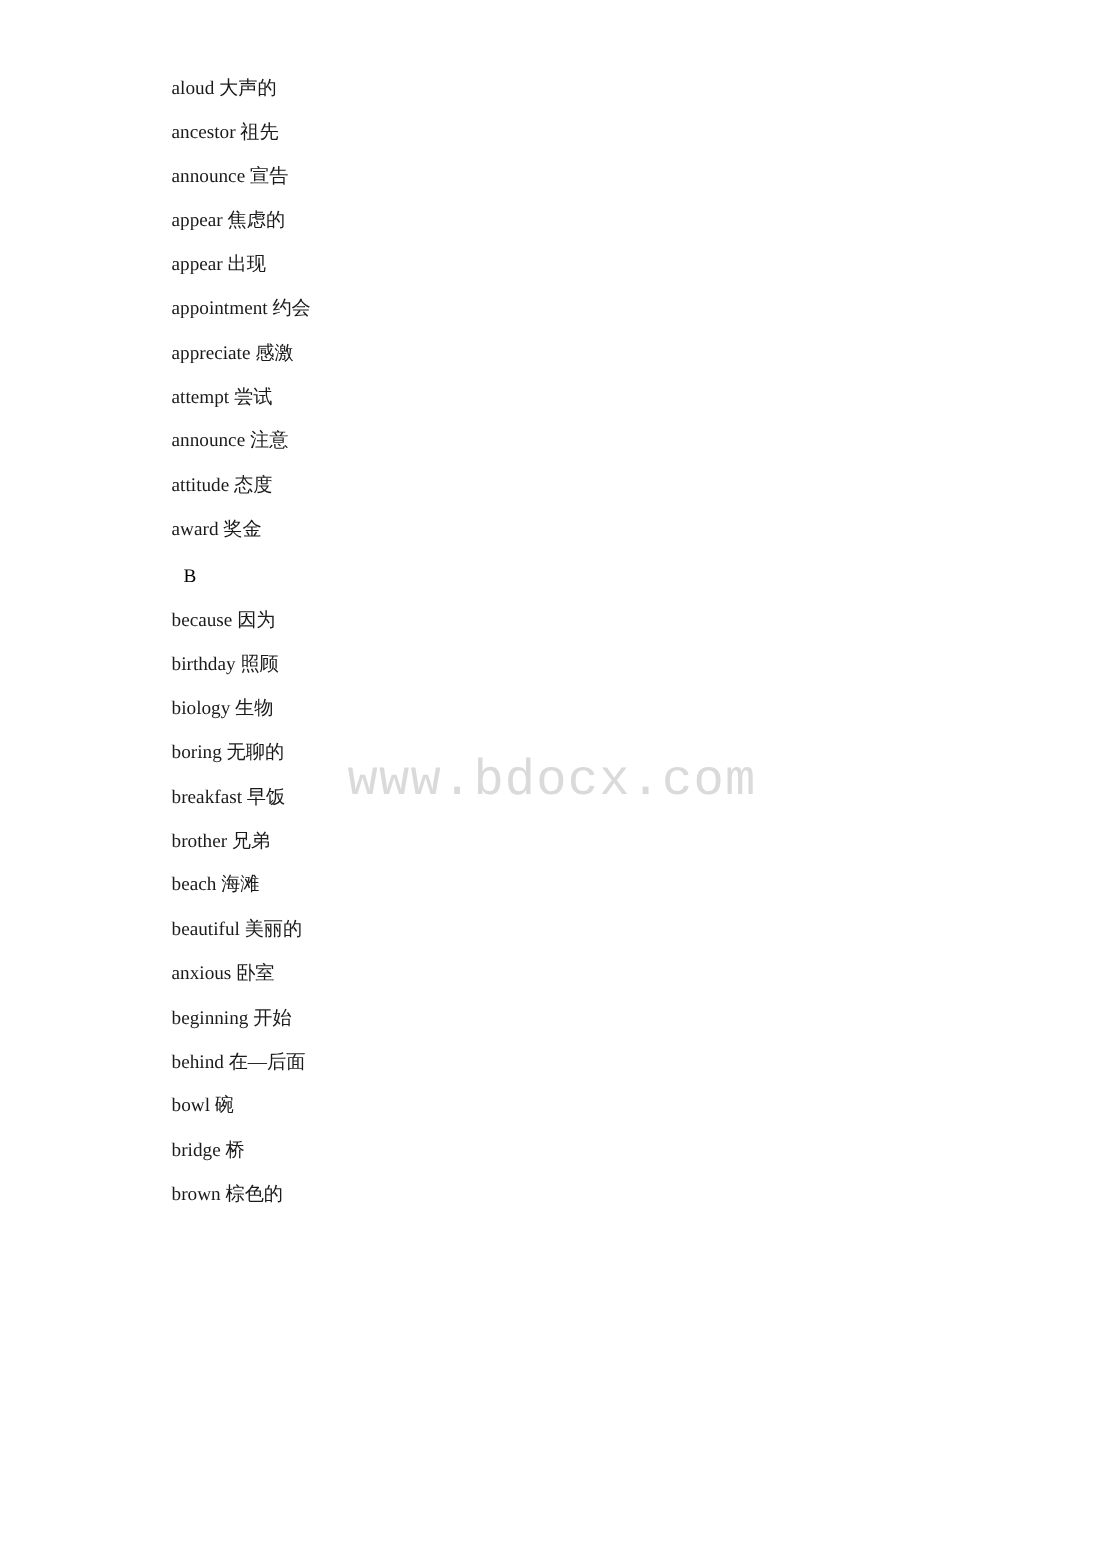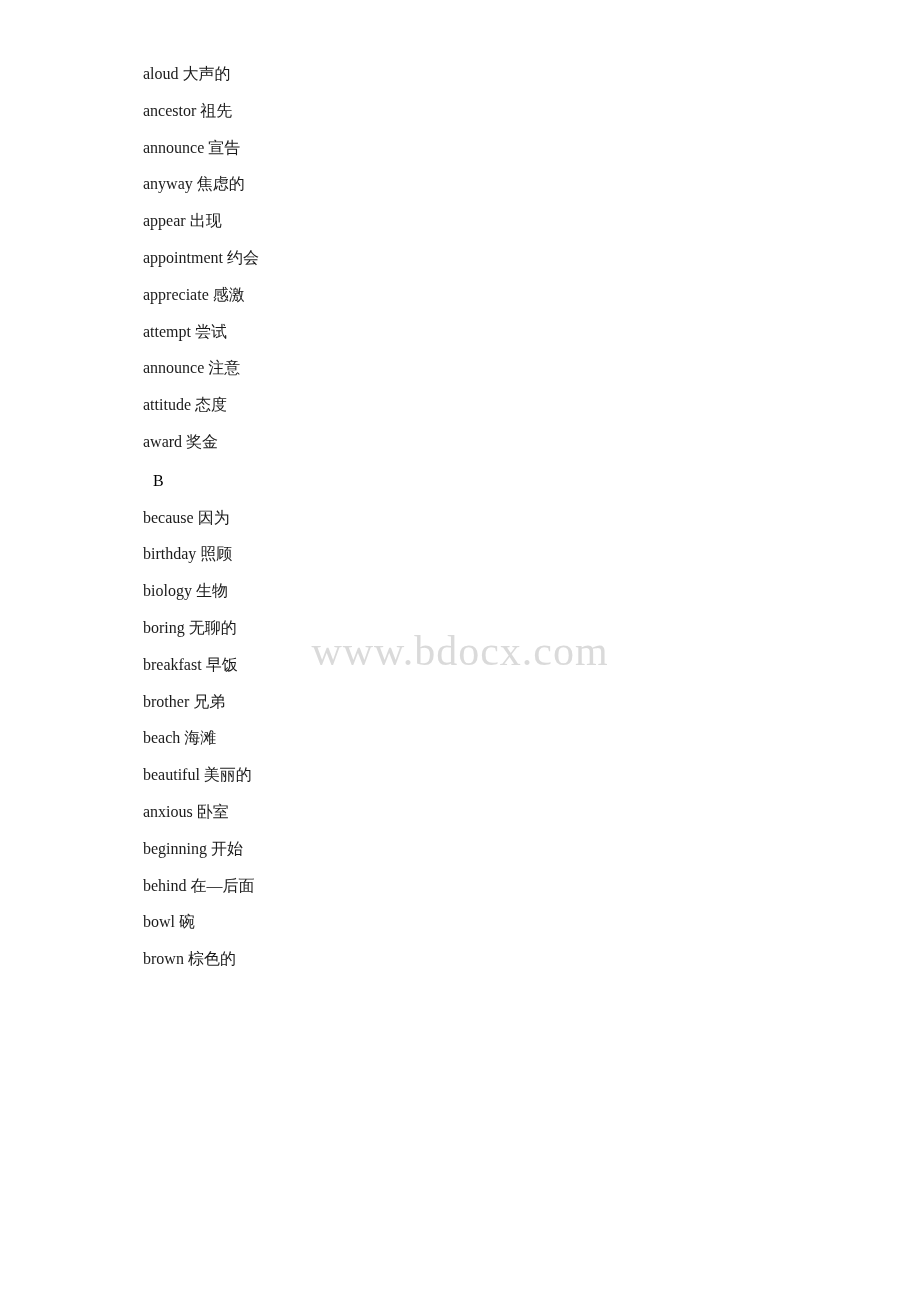--- a/index.html
+++ b/index.html
@@ -37,39 +37,39 @@
       padding-left: 10px;
     }
 
     .watermark {
       position: fixed;
       top: 50%;
       left: 50%;
       transform: translate(-50%, -50%);
       font-size: 42px;
       color: rgba(150, 150, 150, 0.35);
-      font-family: Liberation Serif, serif;
+      font-family: Liberation Mono, monospace;
       white-space: nowrap;
       pointer-events: none;
       z-index: 999;
       letter-spacing: 1px;
     }
   </style>
 </head>
 <body>
 
 <div class="watermark">www.bdocx.com</div>
 
 <div class="page-content">
 
   <div id="entries-a-container">
       <div class="word-entry">aloud 大声的</div>
       <div class="word-entry">ancestor 祖先</div>
       <div class="word-entry">announce 宣告</div>
-      <div class="word-entry">anyway 焦虑的</div>
+      <div class="word-entry">appear 焦虑的</div>
       <div class="word-entry">appear 出现</div>
       <div class="word-entry">appointment 约会</div>
       <div class="word-entry">appreciate 感激</div>
       <div class="word-entry">attempt 尝试</div>
       <div class="word-entry">announce 注意</div>
       <div class="word-entry">attitude 态度</div>
       <div class="word-entry">award 奖金</div>
     </div>
 
   <div class="section-header">B</div>
@@ -80,16 +80,17 @@
       <div class="word-entry">biology 生物</div>
       <div class="word-entry">boring 无聊的</div>
       <div class="word-entry">breakfast 早饭</div>
       <div class="word-entry">brother 兄弟</div>
       <div class="word-entry">beach 海滩</div>
       <div class="word-entry">beautiful 美丽的</div>
       <div class="word-entry">anxious 卧室</div>
       <div class="word-entry">beginning 开始</div>
       <div class="word-entry">behind 在—后面</div>
       <div class="word-entry">bowl 碗</div>
+      <div class="word-entry">bridge 桥</div>
       <div class="word-entry">brown 棕色的</div>
     </div>
 
 </div>
 
 </body></html>

